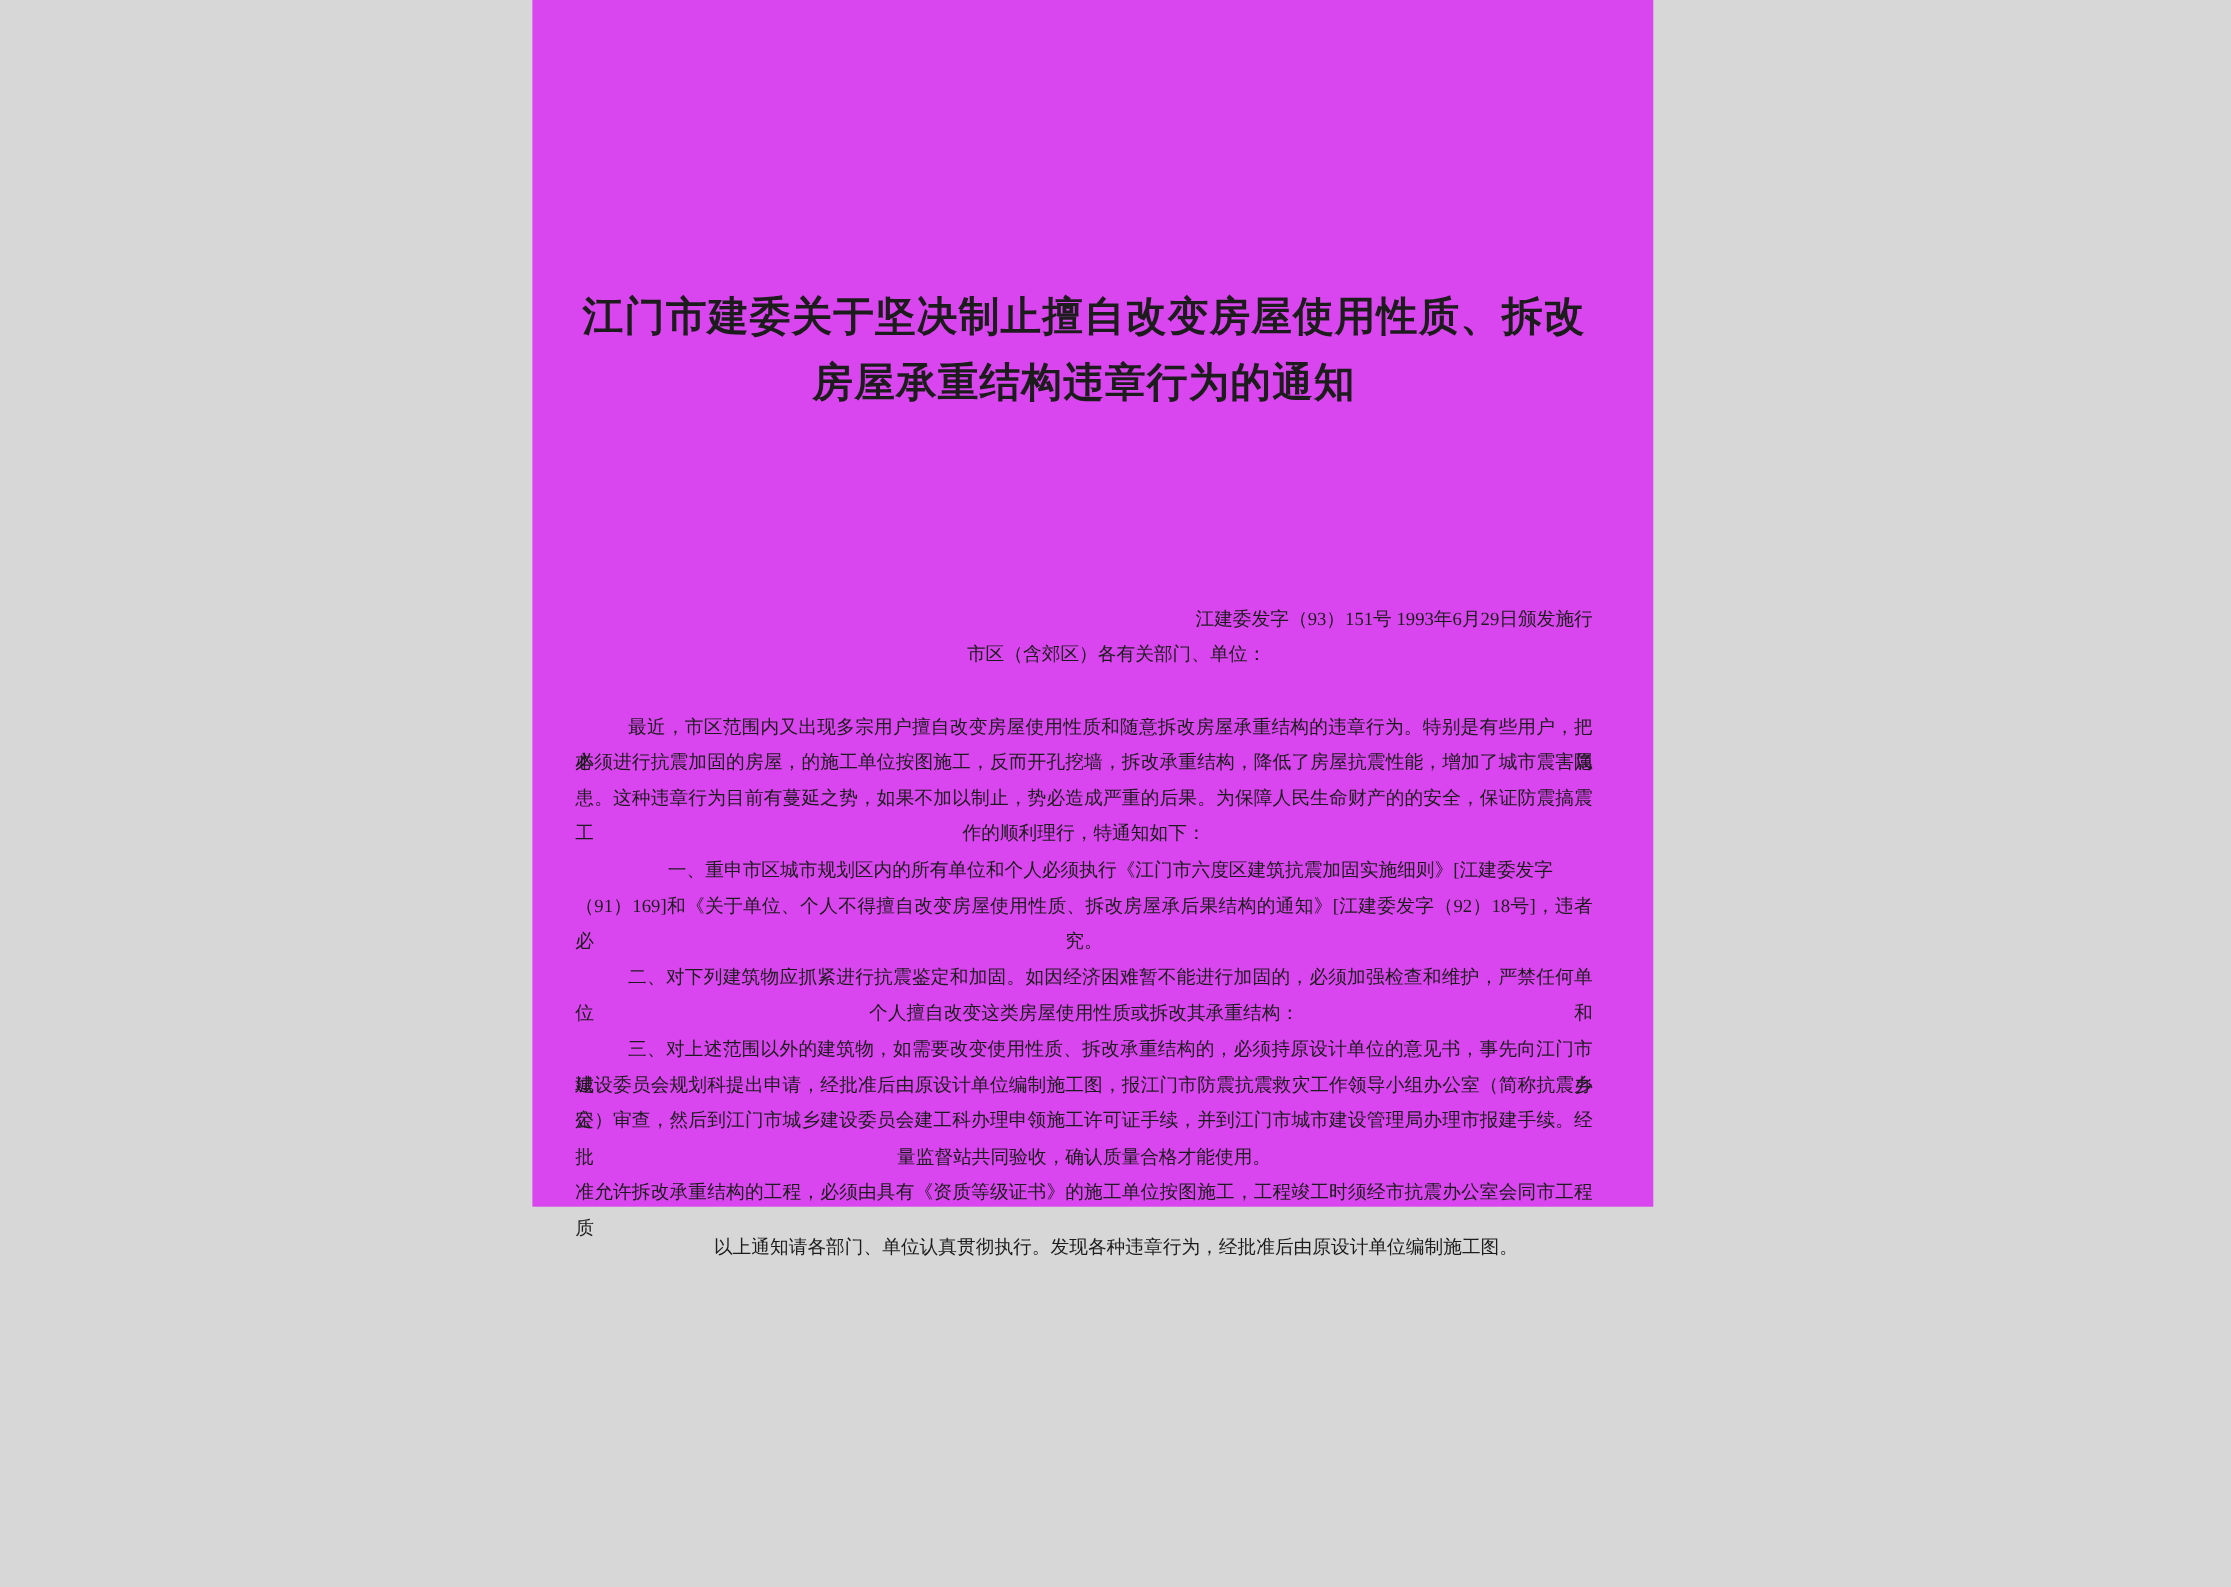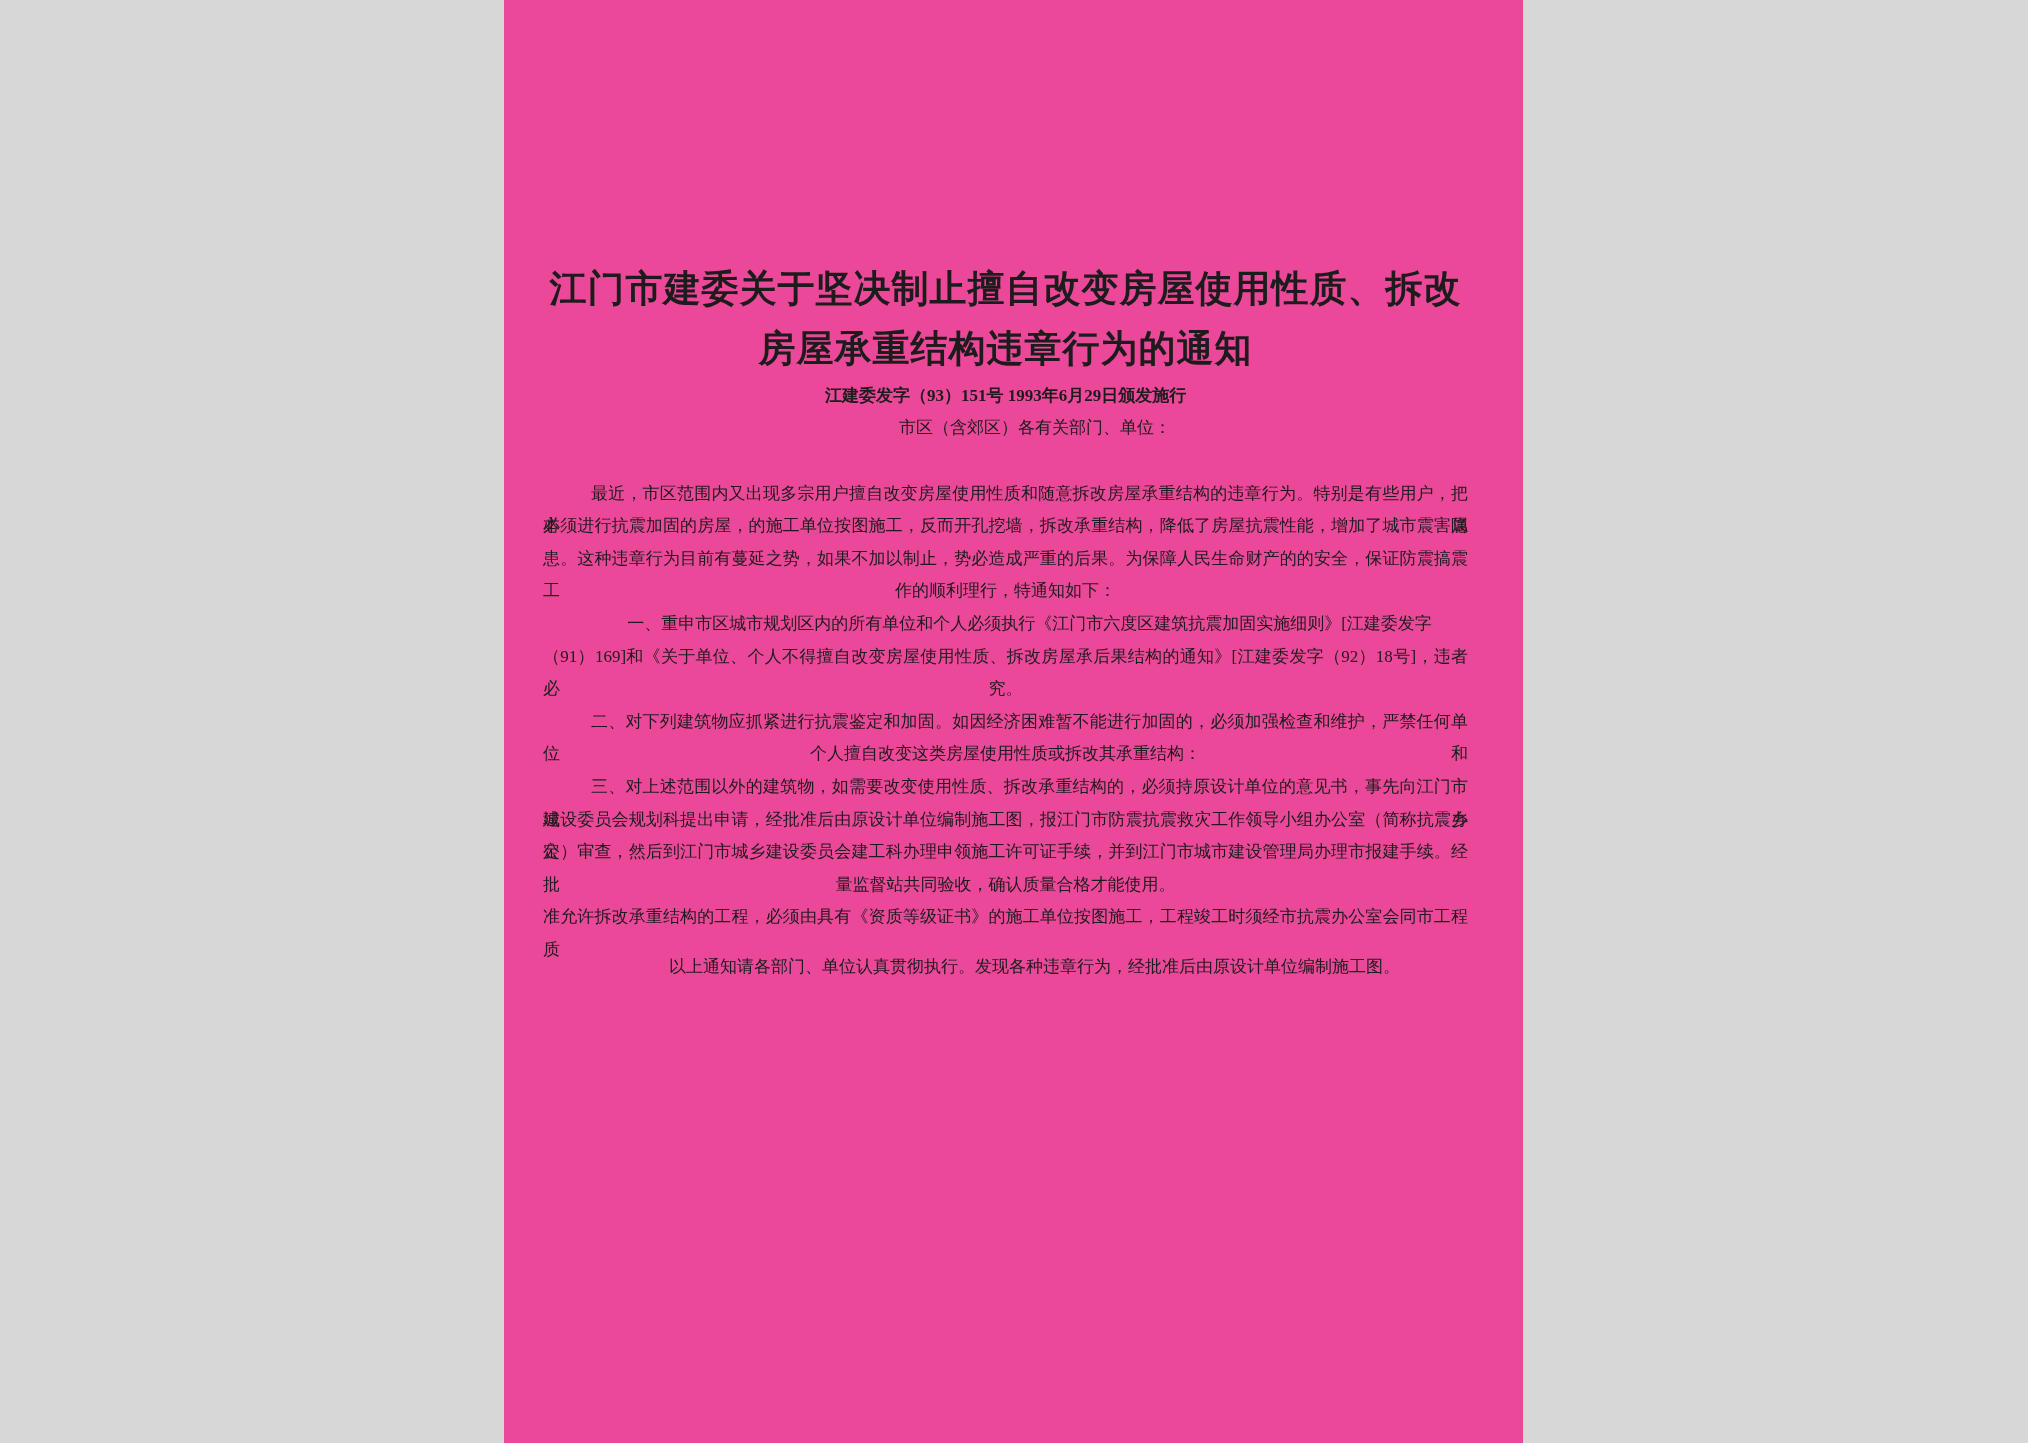--- a/index.html
+++ b/index.html
@@ -9,43 +9,43 @@
   .canvas {
     width: 2028px;
     height: 1443px;
     background: #d7d7d7;
     position: relative;
     overflow: hidden;
     font-family: "Liberation Serif", "DejaVu Serif", serif;
   }
   .page {
     position: absolute;
-    left: 504px;
+    left: 484px;
     top: 0;
     width: 1019px;
-    height: 1443px;
-    background: #ec4899;
+    height: 1097px;
+    background: #d946ef;
     box-sizing: border-box;
     padding: 259px 55px 0 39px;
     color: #1c1c1c;
   }
   .title {
     margin: 0;
     font-size: 37px;
     font-weight: 700;
     line-height: 60px;
     text-align: center;
     letter-spacing: 1px;
   }
   .title .tline { display: block; }
   .docnum {
+    margin-top: 167px;
     font-size: 17px;
     line-height: 33px;
-    text-align: center;
-    font-weight: bold;
+    text-align: right;
   }
   .line {
     font-size: 17px;
     line-height: 32.6px;
     height: 32.6px;
     white-space: nowrap;
     overflow: visible;
     text-align: center;
   }
   .just {

